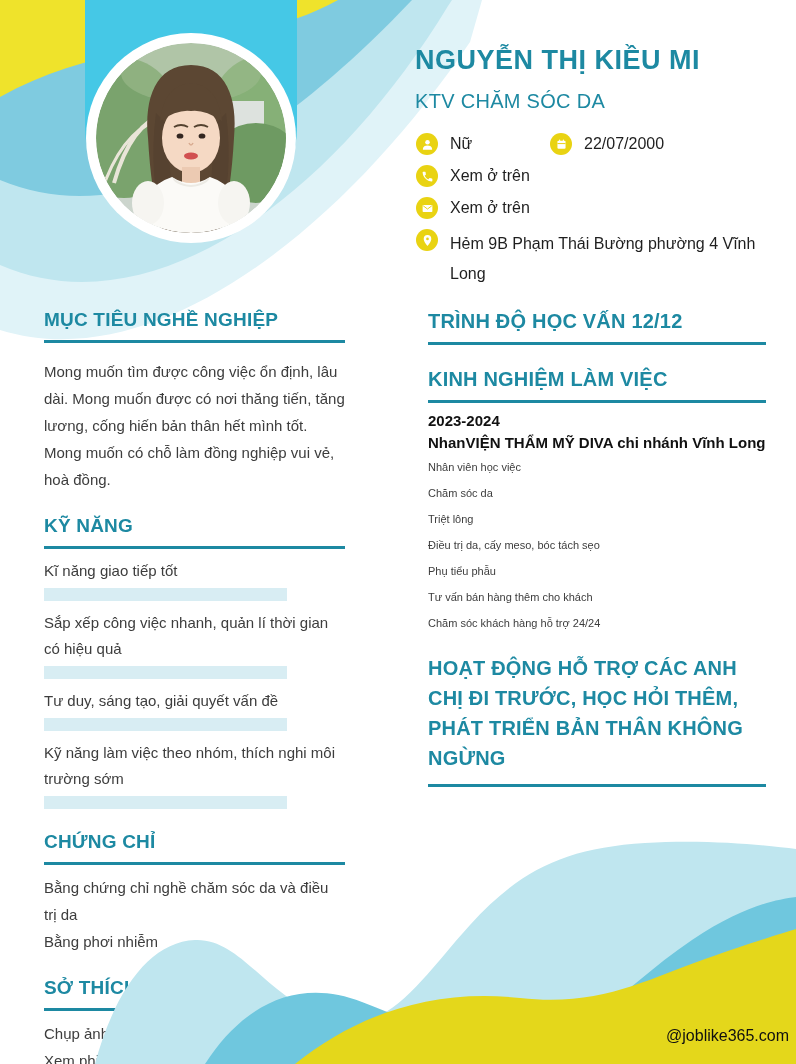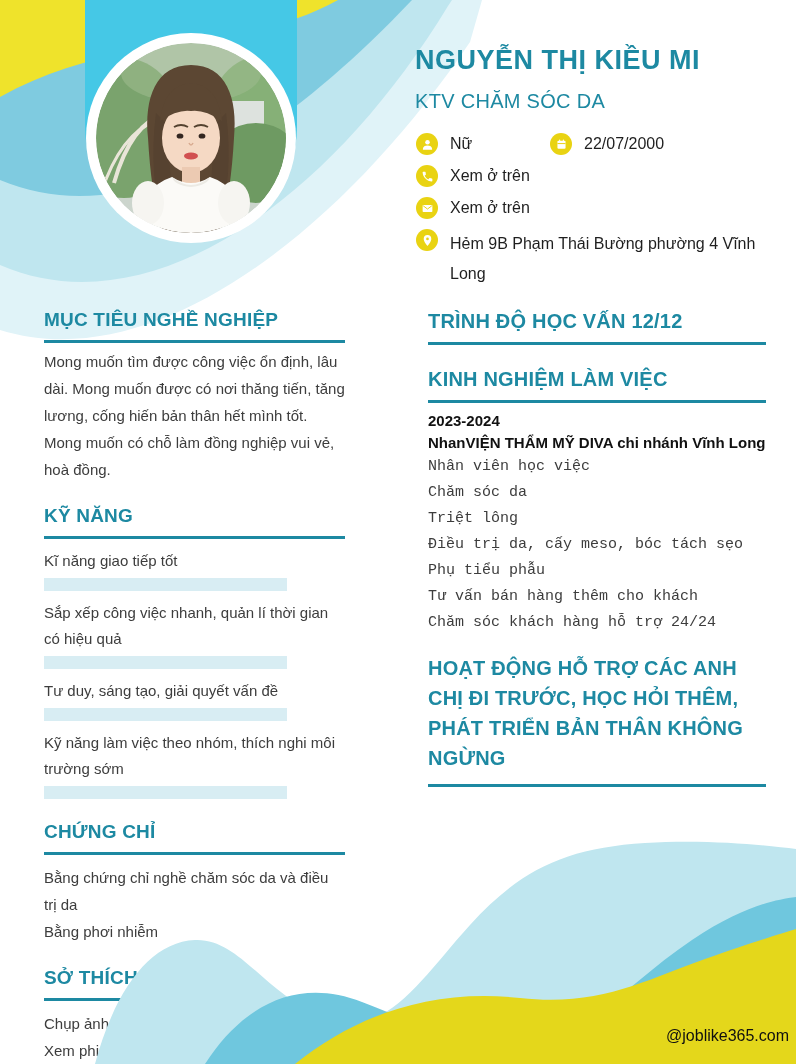--- a/index.html
+++ b/index.html
@@ -32,31 +32,31 @@
   .c-row.addr{line-height:30px;margin-top:2px;}
   .c-row.addr .c-text{width:312px;}
 
   
   .col-left{position:absolute;left:44px;top:308px;width:301px;}
   .col-right{position:absolute;left:428px;top:308px;width:338px;}
   .sec{margin-bottom:21px;}
   .sec-h{font-size:19px;font-weight:bold;color:#1d89a2;letter-spacing:.2px;line-height:24px;}
   .sec-h2{font-size:20px;font-weight:bold;color:#1d89a2;letter-spacing:.2px;line-height:26px;}
   .rule{height:3px;background:#1d89a2;margin-top:8px;}
-  .body-text{font-size:15px;line-height:27px;margin-top:5px;}
+  .body-text{font-size:15px;line-height:27px;margin-top:15px;}
   .skill{margin-top:9px;}
   .skill-label{font-size:15px;line-height:26px;}
   .skill-bar{width:243px;height:13px;background:#d8edf3;margin-top:4px;}
   .plain-item{font-size:15px;line-height:27px;}
   .plain-list{margin-top:9px;}
 
   .edu-sec .rule{margin-bottom:20px;}
   .exp-period{font-size:15px;font-weight:bold;color:#111;line-height:22px;margin-top:7px;}
   .exp-company{font-size:15px;font-weight:bold;color:#111;line-height:22px;}
-  .exp-item{font-size:15px;line-height:26px;font-family:Liberation Mono, monospace;}
+  .exp-item{font-size:11px;line-height:26px;}
   .act-sec{margin-top:17px;}
   .act-sec .sec-h2{line-height:30px;}
   .act-sec .rule{margin-top:11px;}
 
   .watermark{position:absolute;top:1027px;right:7px;font-size:16px;color:#101010;}
 </style>
 </head>
 <body>
 
 <div class="page">

